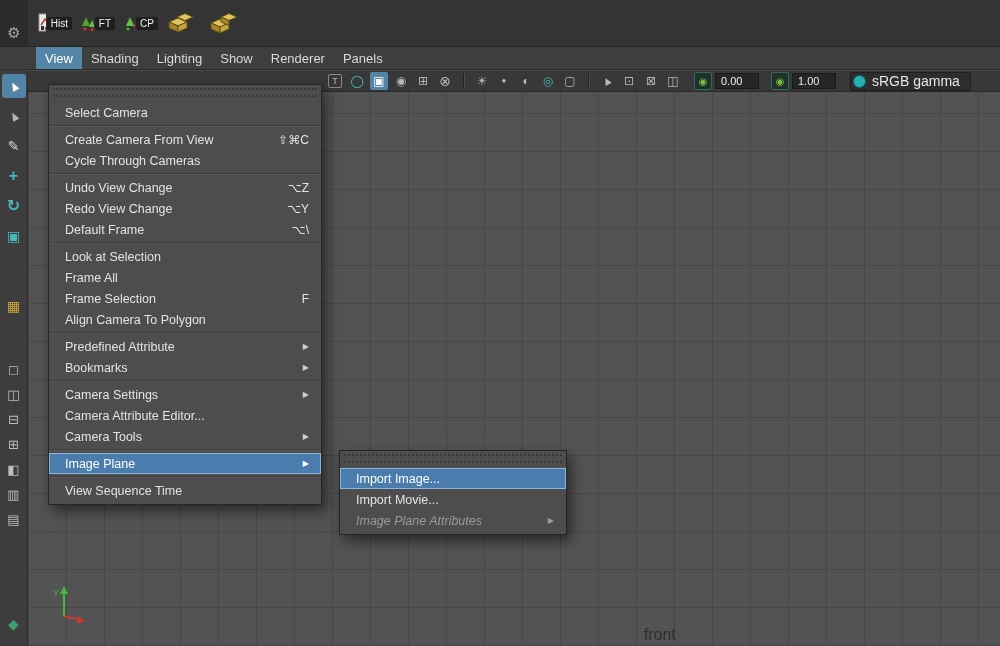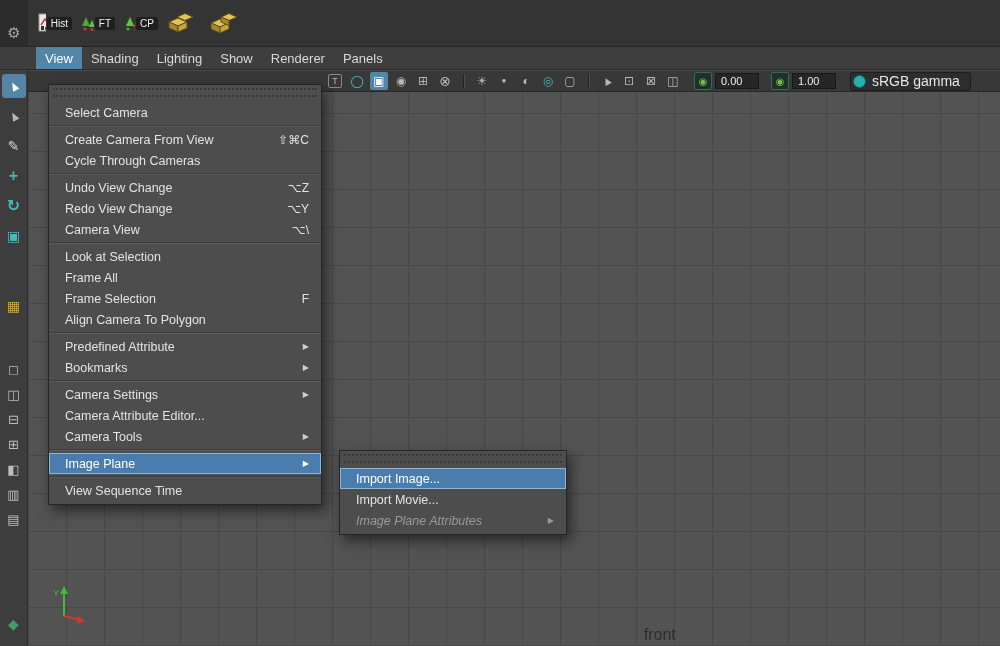--- a/index.html
+++ b/index.html
@@ -287,21 +287,21 @@
         <div class="menu-sep"></div>
         <div class="menu-item">
           <span class="mi-label">Undo View Change</span>
           <span class="mi-shortcut">⌥Z</span>
         </div>
         <div class="menu-item">
           <span class="mi-label">Redo View Change</span>
           <span class="mi-shortcut">⌥Y</span>
         </div>
         <div class="menu-item">
-          <span class="mi-label">Camera View</span>
+          <span class="mi-label">Default Frame</span>
           <span class="mi-shortcut">⌥\</span>
         </div>
         <div class="menu-sep"></div>
         <div class="menu-item">
           <span class="mi-label">Look at Selection</span>
         </div>
         <div class="menu-item">
           <span class="mi-label">Frame All</span>
         </div>
         <div class="menu-item">

